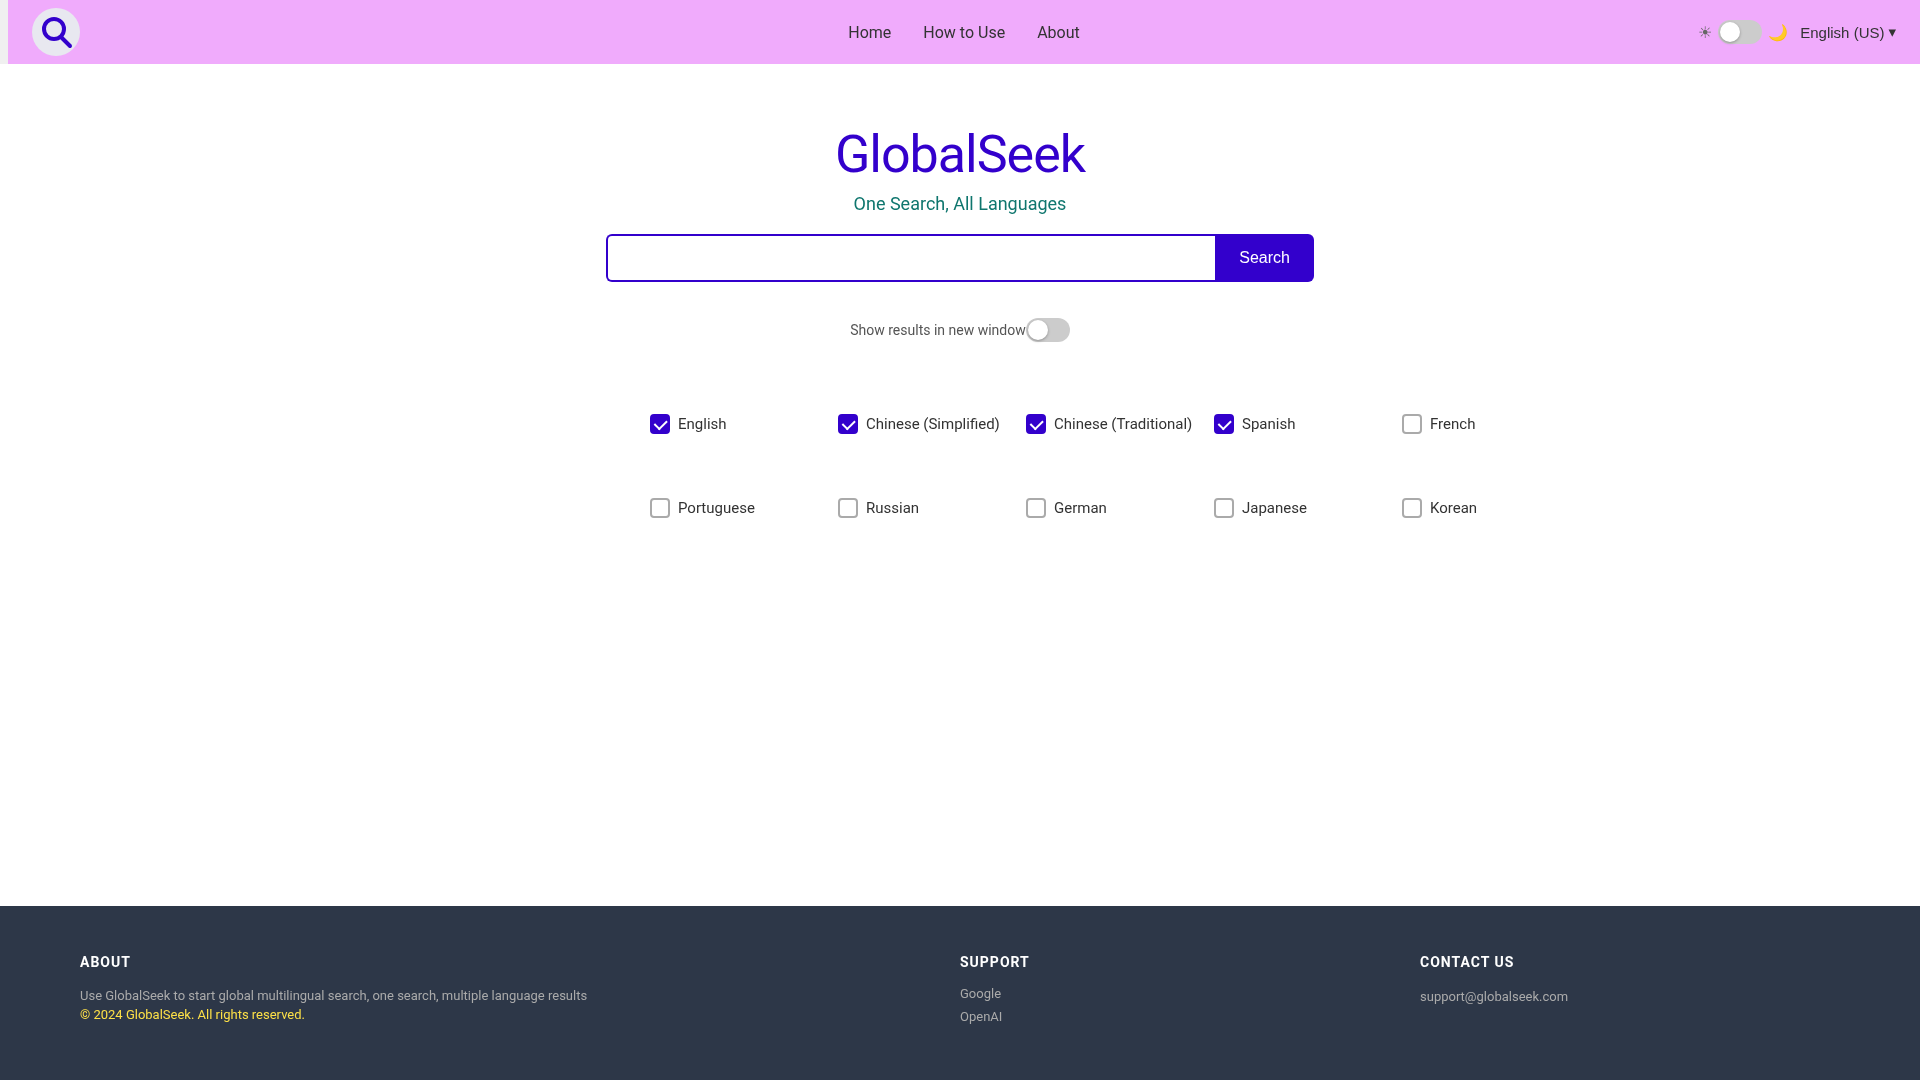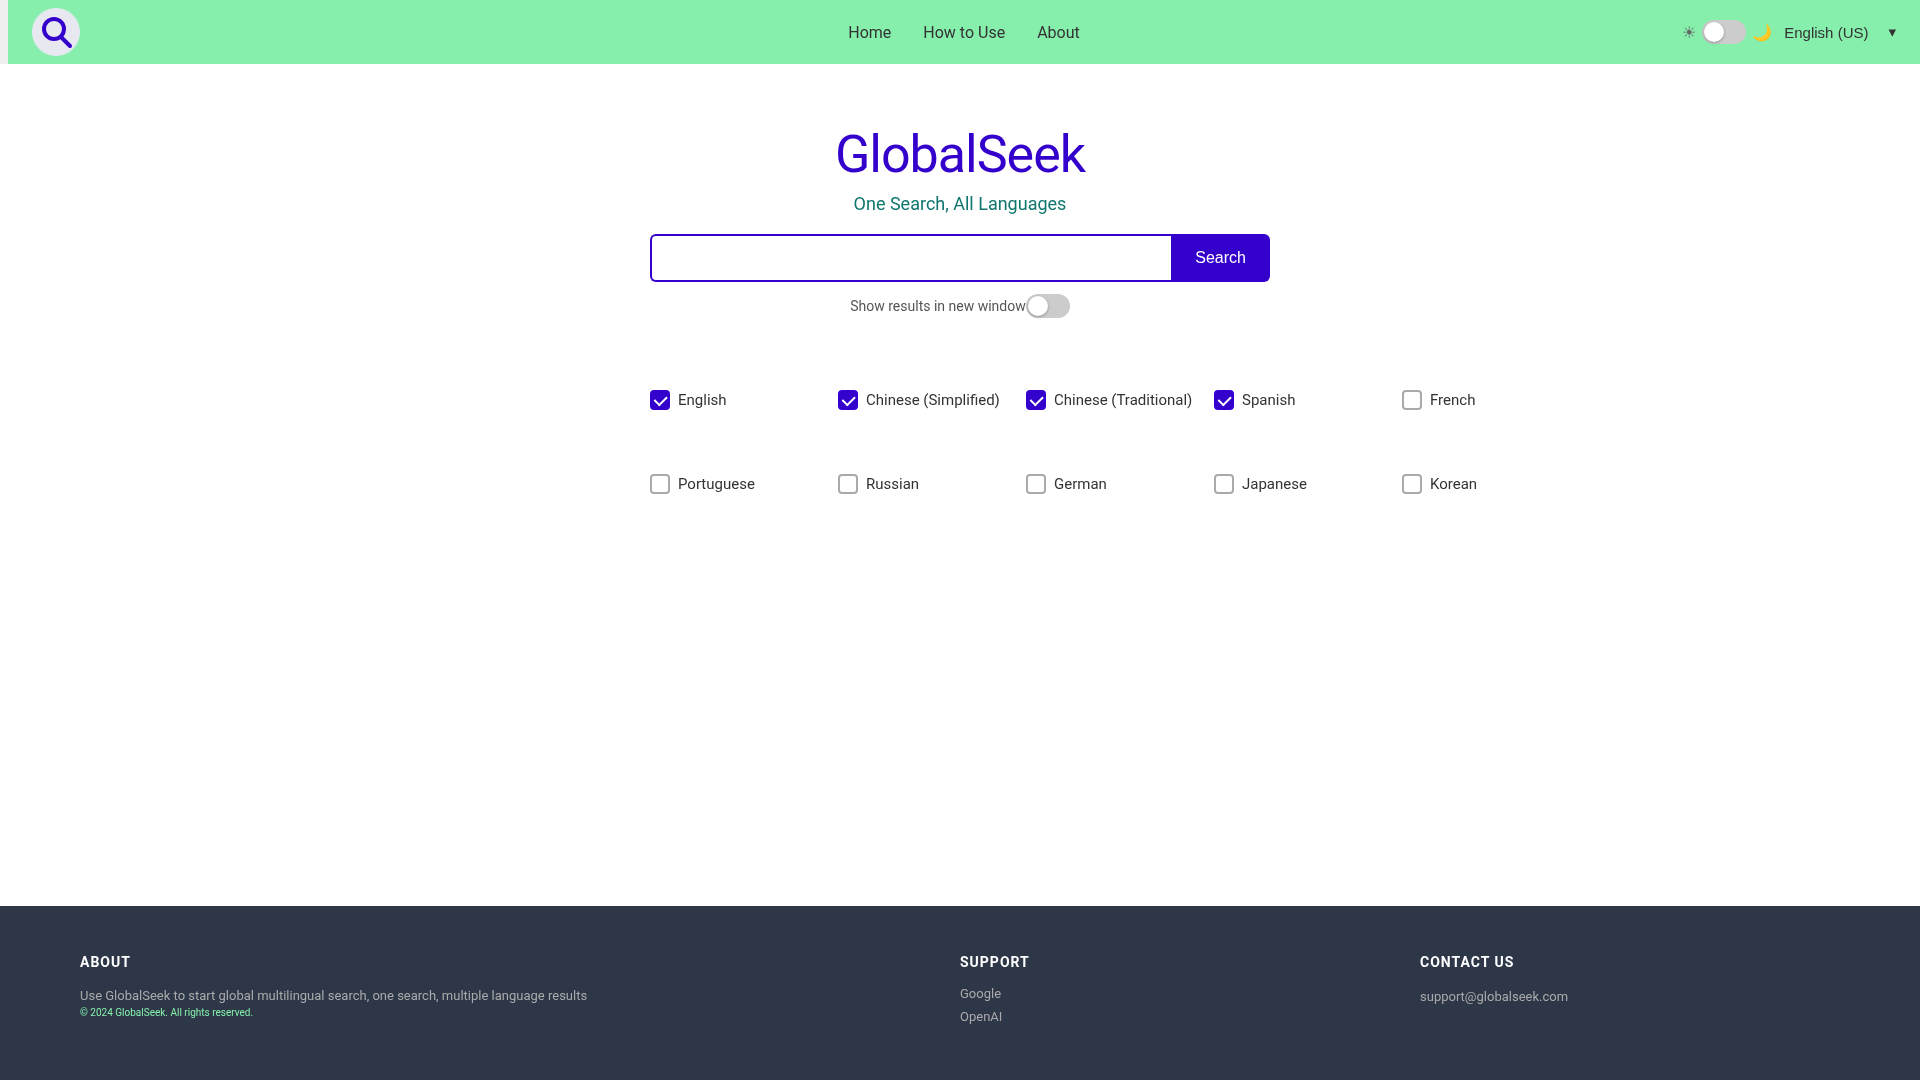--- a/index.html
+++ b/index.html
@@ -6,21 +6,21 @@
     body {
       font-family: -apple-system, BlinkMacSystemFont, 'Segoe UI', Roboto, sans-serif;
       background: #f0f0f0;
       min-height: 100vh;
       display: flex;
       flex-direction: column;
     }
 
     
     .header {
-      background: #86efac;
+      background: #f0abfc;
       display: flex;
       align-items: center;
       padding: 0 24px;
       height: 64px;
       position: relative;
       margin-left: 8px;
     }
     .logo-wrap {
       display: flex;
       align-items: center;
@@ -74,21 +74,21 @@
       background: #fff;
       border-radius: 50%;
       position: absolute;
       top: 2px;
       left: 2px;
       box-shadow: 0 1px 3px rgba(0,0,0,0.3);
     }
     .lang-selector {
       display: flex;
       align-items: center;
-      gap: 20px;
+      gap: 4px;
       font-size: 15px;
       color: #333;
       cursor: pointer;
       border: none;
       background: transparent;
     }
 
     
     .main {
       flex: 1;
@@ -107,22 +107,22 @@
     }
     .brand-subtitle {
       font-size: 18px;
       color: #0f766e;
       margin-bottom: 20px;
     }
 
     
     .search-bar {
       display: flex;
-      width: 620px;
-      margin-bottom: 12px;
+      width: 708px;
+      margin-bottom: 36px;
     }
     .search-input {
       flex: 1;
       height: 48px;
       border: 2px solid #3300cc;
       border-right: none;
       border-radius: 6px 0 0 6px;
       padding: 0 16px;
       font-size: 16px;
       outline: none;
@@ -226,22 +226,22 @@
       font-weight: 700;
       letter-spacing: 1px;
       margin-bottom: 16px;
     }
     .footer-text {
       font-size: 13px;
       color: #aaa;
       line-height: 1.6;
     }
     .footer-copyright {
-      font-size: 10px;
-      color: #86efac;
+      font-size: 13px;
+      color: #fde047;
     }
     .footer-link {
       display: block;
       font-size: 13px;
       color: #aaa;
       text-decoration: none;
       margin-bottom: 8px;
       cursor: pointer;
     }
   </style>

